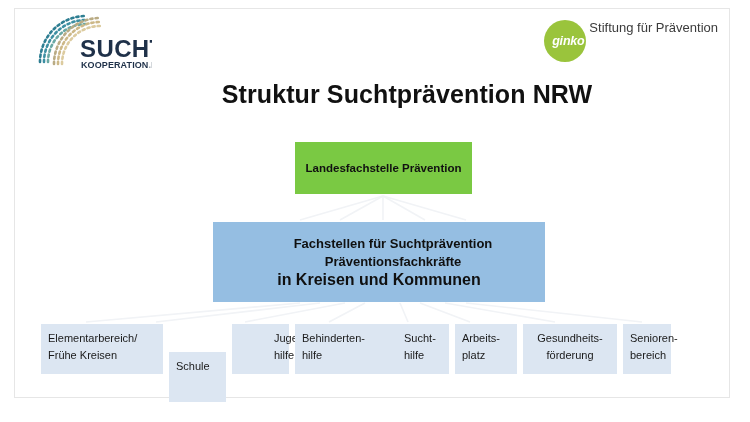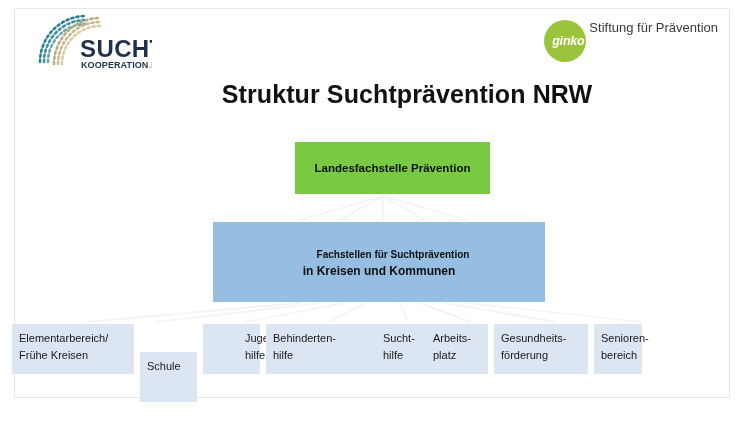--- a/index.html
+++ b/index.html
@@ -92,21 +92,21 @@
     color: #111111;
     letter-spacing: 0.1px;
     padding-left: 32px;
   }
 
   
   #box-landesfachstelle {
     position: absolute;
     left: 295px;
     top: 142px;
-    width: 195px;
+    width: 177px;
     height: 52px;
     background: #7ac943;
     display: flex;
     flex-direction: column;
     align-items: center;
     justify-content: center;
     box-sizing: border-box;
   }
   #box-landesfachstelle .line {
     font-size: 11.5px;
@@ -124,38 +124,38 @@
     width: 332px;
     height: 80px;
     background: #95bee2;
     display: flex;
     flex-direction: column;
     align-items: center;
     justify-content: center;
     box-sizing: border-box;
   }
   #box-fachstellen .main-line {
-    font-size: 10px;
+    font-size: 13px;
     font-weight: bold;
     color: #101010;
     line-height: 18px;
     white-space: nowrap;
     padding-left: 28px;
   }
   #box-fachstellen .sub-line {
-    font-size: 12px;
+    font-size: 16px;
     font-weight: bold;
     color: #101010;
     white-space: nowrap;
   }
 
   
   #fields-row {
     position: absolute;
-    left: 12px;
+    left: 41px;
     top: 324px;
     width: 698px;
     height: 50px;
   }
   .field-box {
     position: absolute;
     top: 0;
     height: 50px;
     background: #dce6f2;
     box-sizing: border-box;
@@ -219,20 +219,21 @@
   </div>
 
   <div id="title">Struktur Suchtprävention NRW</div>
 
   <div id="box-landesfachstelle">
     <span class="line">Landesfachstelle Prävention</span>
   </div>
 
   <div id="box-fachstellen">
     <span class="main-line">Fachstellen für Suchtprävention</span>
+    <span class="main-line">Präventionsfachkräfte</span>
     <span class="sub-line">in Kreisen und Kommunen</span>
   </div>
 
   <div id="fields-row">
 
     <div class="field-box" style="left:0px;width:122px;">
       <div class="fl">Elementarbereich/</div>
       <div class="fl">Frühe Kreisen</div>
     </div>
 
@@ -243,31 +244,31 @@
     <div class="field-box" style="left:191px;width:57px;padding-left:42px;">
       <div class="fl">Jugend-</div>
       <div class="fl">hilfe</div>
     </div>
 
     <div class="field-box" style="left:254px;width:113px;">
       <div class="fl">Behinderten-</div>
       <div class="fl">hilfe</div>
     </div>
 
-    <div class="field-box" style="left:356px;width:52px;margin-left:8px;">
+    <div class="field-box" style="left:356px;width:52px;">
       <div class="fl">Sucht-</div>
       <div class="fl">hilfe</div>
     </div>
 
     <div class="field-box" style="left:414px;width:62px;">
       <div class="fl">Arbeits-</div>
       <div class="fl">platz</div>
     </div>
 
-    <div class="field-box" style="left:482px;width:94px;">
+    <div class="field-box" style="left:482px;width:94px;text-align:center;">
       <div class="fl">Gesundheits-</div>
       <div class="fl">förderung</div>
     </div>
 
     <div class="field-box" style="left:582px;width:48px;">
       <div class="fl">Senioren-</div>
       <div class="fl">bereich</div>
     </div>
 
   </div>

